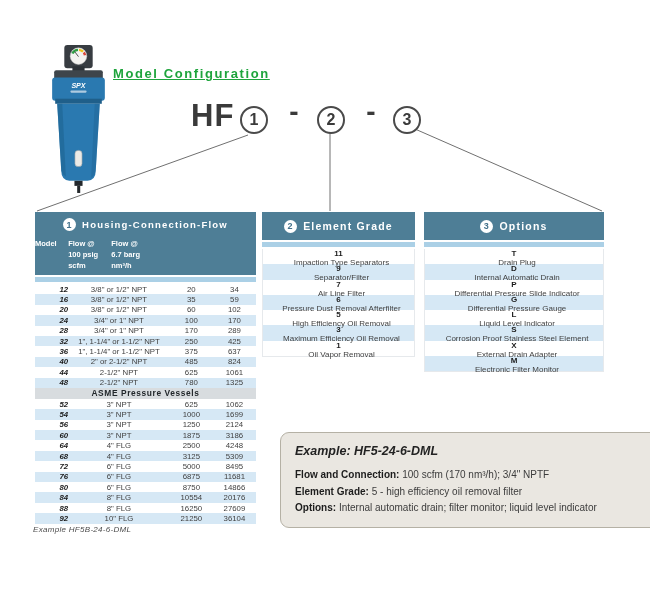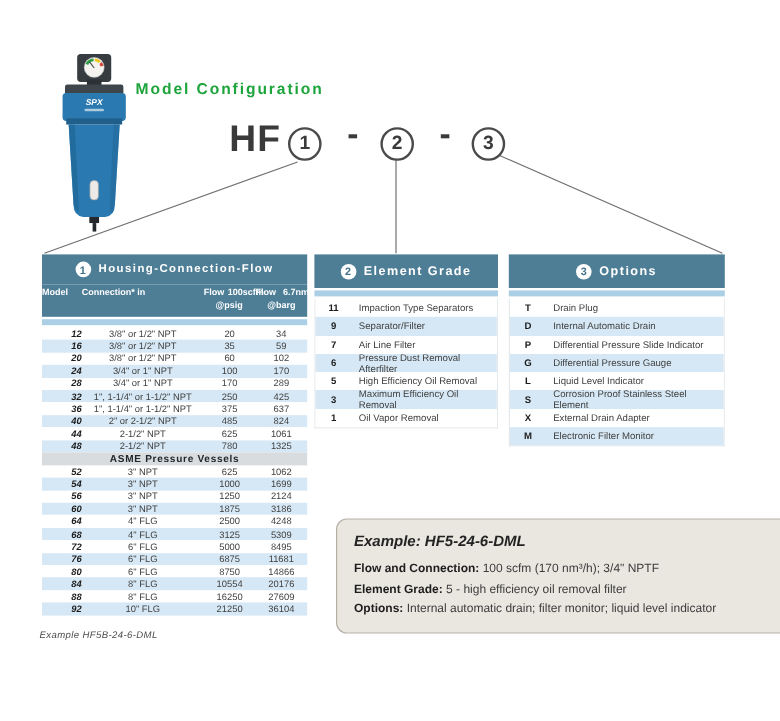--- a/index.html
+++ b/index.html
@@ -6,21 +6,21 @@
   #canvas{
     position:relative;width:650px;height:601px;background:#ffffff;overflow:hidden;
     font-family:"Liberation Sans",sans-serif;color:#3f3f3f;
   }
   
   #lines{position:absolute;left:0;top:0;width:650px;height:601px;pointer-events:none;}
 
   
   .green-title{
     position:absolute;left:113px;top:66px;font-size:13px;font-weight:bold;
-    letter-spacing:1.6px;color:#1ea43c;
+    letter-spacing:1.6px;color:#1ea43c;text-decoration:underline;
   }
 
   
   .formula-hf{position:absolute;left:191px;top:98px;font-size:31px;font-weight:bold;color:#3a3a3a;letter-spacing:1px;}
   .formula-circle{
     position:absolute;width:24px;height:24px;border:2px solid #4a4a4a;border-radius:50%;
     font-size:16px;font-weight:bold;color:#3a3a3a;display:flex;align-items:center;justify-content:center;
     background:#fff;top:106px;
   }
   .formula-dash{position:absolute;top:96px;font-size:28px;font-weight:bold;color:#3a3a3a;width:16px;text-align:center;}
@@ -36,40 +36,40 @@
     align-items:center;justify-content:center;font-size:9px;font-weight:bold;margin-right:6px;flex:0 0 auto;
   }
   .sep-band{height:5px;background:#abd0e6;margin-top:2px;margin-bottom:2px;}
   .trow{display:flex;align-items:center;background:#fff;}
   .trow.alt{background:#d6e8f5;}
 
   
   #housing-table{left:35px;width:221px;}
   #housing-table .tbl-header{height:25px;font-size:9.5px;}
   .t1-cols{background:#4e7e96;display:flex;color:#fff;font-weight:bold;font-size:7.5px;padding:1px 0 4px 0;}
-  .t1-col{display:flex;text-align:right;line-height:11px;}
+  .t1-col{display:flex;flex-direction:column;text-align:left;line-height:11px;}
   .t1-col span{display:block;min-height:11px;}
   .cw-model{width:15%;}
   .cw-conn{width:46%;}
   .cw-flow{width:19.5%;}
   .t1-body .trow{height:10.4px;font-size:7.8px;}
   .c-model{width:15%;text-align:right;font-weight:bold;color:#1b1b1b;font-style:italic;}
   .c-conn{width:46%;text-align:center;color:#3f3f3f;}
   .c-f1,.c-f2{width:19.5%;text-align:center;color:#3f3f3f;}
   .asme-band{
     height:11px;background:#d8dcdf;display:flex;align-items:center;justify-content:center;
     font-size:8.4px;font-weight:bold;color:#22272b;letter-spacing:0.6px;
   }
 
   
   #grade-table{left:262px;width:153px;}
   #options-table{left:424px;width:180px;}
   #grade-table .tbl-header,#options-table .tbl-header{height:28px;font-size:10.5px;}
   .code-body{border:1px solid #e6e9ec;border-top:none;}
-  .code-body .trow{height:15.3px;font-size:8px;}
+  .code-body .trow{height:15.3px;font-size:8px;flex-direction:column;}
   .g-code{width:30px;text-align:center;font-weight:bold;color:#1b1b1b;flex:0 0 auto;}
   .g-label{color:#3f3f3f;padding-left:6px;}
 
   
   .footnote{
     position:absolute;left:33px;top:525px;font-size:8px;font-style:italic;color:#4c4c4c;line-height:10.5px;
     letter-spacing:0.3px;
   }
 
   
@@ -128,25 +128,20 @@
     <div class="tbl-header">
       <span class="hdr-circle">1</span>
       <span>Housing-Connection-Flow</span>
     </div>
     <div class="t1-cols">
         <div class="t1-col cw-model">
           <span>Model</span>
           <span>&nbsp;</span>
           <span>&nbsp;</span>
         </div>
-        <div class="t1-col cw-conn">
-          <span>Connection*</span>
-          <span>&nbsp;</span>
-          <span>in</span>
-        </div>
         <div class="t1-col cw-flow">
           <span>Flow @</span>
           <span>100 psig</span>
           <span>scfm</span>
         </div>
         <div class="t1-col cw-flow">
           <span>Flow @</span>
           <span>6.7 barg</span>
           <span>nm³/h</span>
         </div>

